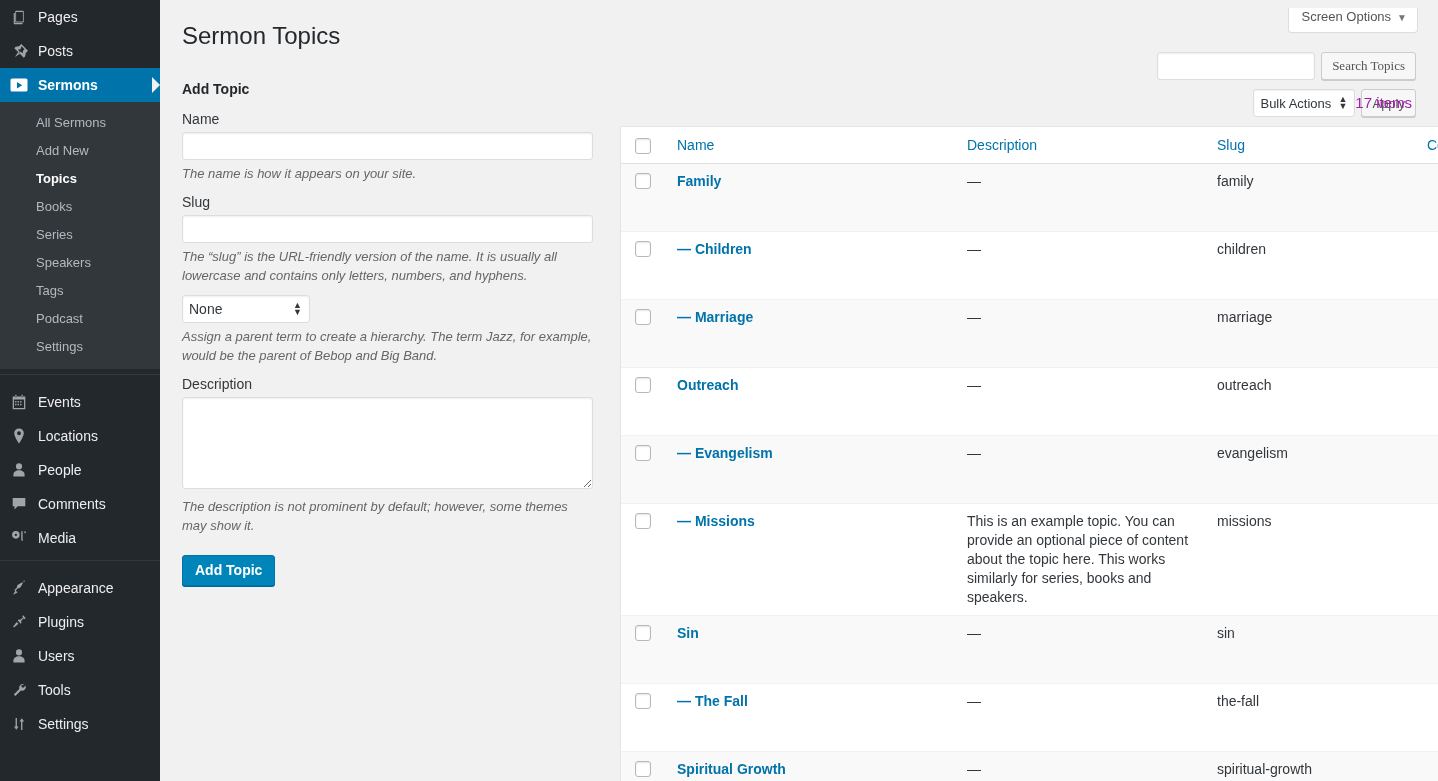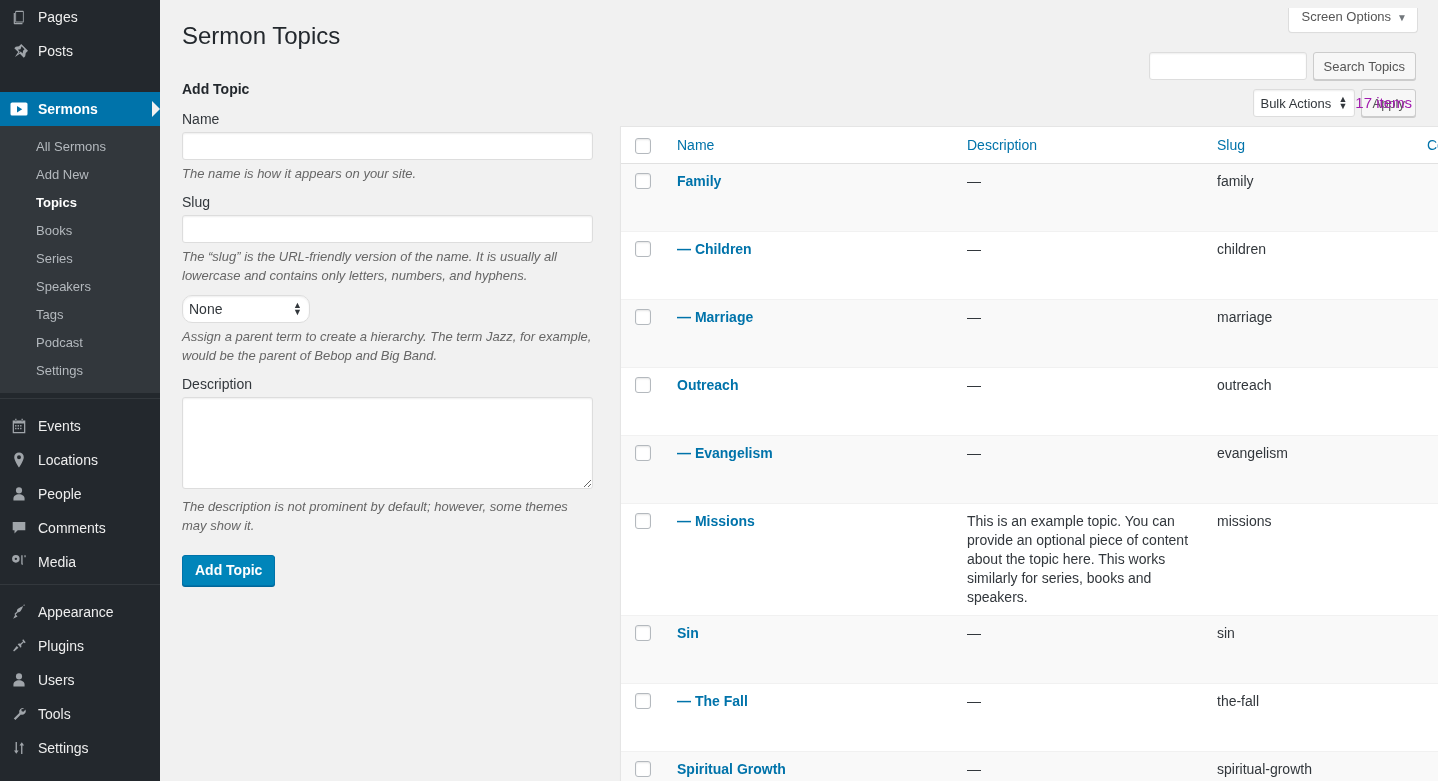--- a/index.html
+++ b/index.html
@@ -46,21 +46,20 @@
     align-items: center;
     justify-content: center;
     color: #a0a5aa;
   }
   .menu-item .mi-icon svg { display: block; fill: currentColor; }
   .menu-item .mi-label { font-size: 14px; color: #eee; }
 
   .menu-item.current {
     background: #0073aa;
     color: #fff;
-    margin-top: 24px;
   }
   .menu-item.current .mi-icon { color: #fff; }
   .menu-item.current .mi-label { color: #fff; font-weight: 600; }
   .menu-item.current::after {
     content: "";
     position: absolute;
     right: 0; top: 50%;
     margin-top: -8px;
     border-style: solid;
     border-width: 8px 0 8px 8px;
@@ -148,21 +147,21 @@
     margin-left: 6px;
     height: 28px;
     border: 1px solid #ccc;
     background: #f7f7f7;
     color: #555;
     border-radius: 3px;
     font-size: 13px;
     padding: 0 10px;
     cursor: pointer;
     box-shadow: 0 1px 0 #ccc;
-    font-family: Liberation Sans, sans-serif;
+    font-family: Liberation Serif, serif;
   }
 
   
   #col-left {
     position: absolute;
     left: 0;
     top: 80px;
     width: 455px;
     padding: 0 22px;
   }
@@ -210,21 +209,21 @@
     font-size: 13px;
     font-style: italic;
     color: #666;
     margin: 4px 0 0 0;
     line-height: 19px;
   }
   select.wp-select {
     height: 28px;
     min-width: 128px;
     border: 1px solid #ddd;
-    border-radius: 10px;
+    border-radius: 3px;
     background: #fff;
     font-size: 14px;
     padding: 0 24px 0 6px;
     color: #32373c;
     box-shadow: inset 0 1px 2px rgba(0,0,0,.07);
     -webkit-appearance: none;
     appearance: none;
     font-family: "Liberation Sans", sans-serif;
     cursor: pointer;
   }

